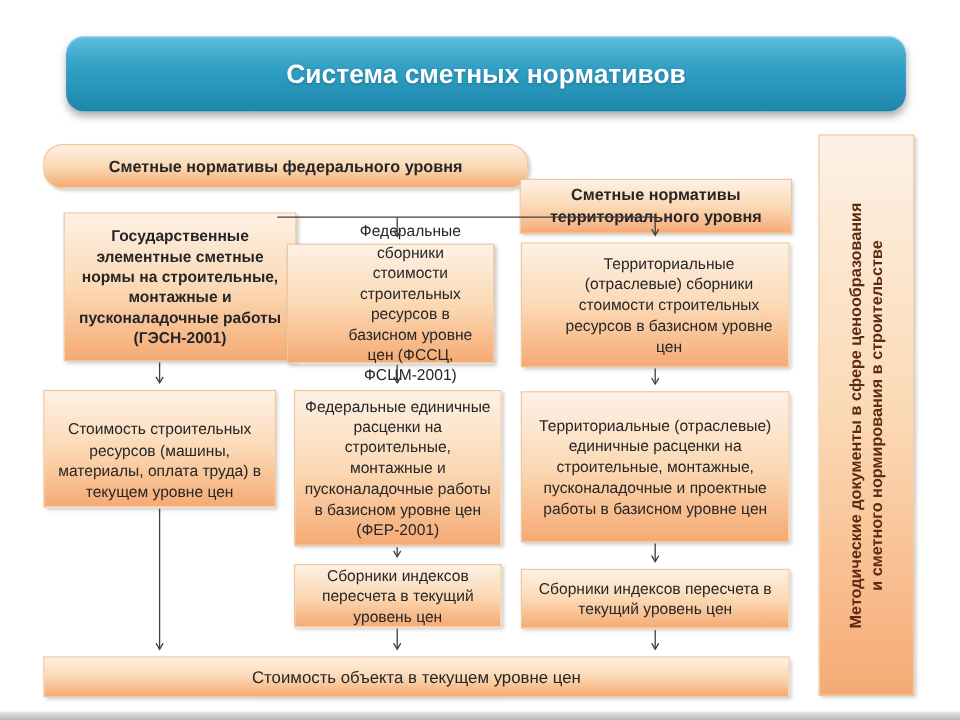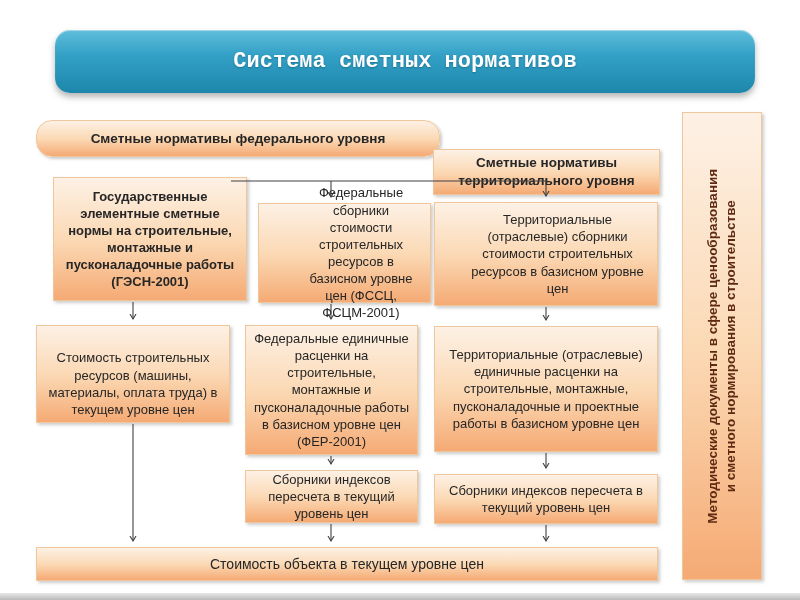--- a/index.html
+++ b/index.html
@@ -10,38 +10,37 @@
   .slide{position:absolute;inset:0;}
   
   .title-banner{
     position:absolute;left:55px;top:30px;width:700px;height:63px;
     border-radius:15px;
     background:linear-gradient(180deg,#5fbedb 0%,#33a0c6 40%,#1d87ab 100%);
     box-shadow:0 4px 6px rgba(110,110,110,0.5), inset 0 1px 1px rgba(255,255,255,0.45);
     display:flex;align-items:center;justify-content:center;
     color:#ffffff;font-size:22px;font-weight:bold;
     text-shadow:0 1px 2px rgba(0,60,80,0.4);
-    font-family:Liberation Mono, monospace;
   }
   
   .obox{
     position:absolute;box-sizing:border-box;
     background:linear-gradient(180deg,#fdf1e5 0%,#fbd8b3 52%,#f5aa74 100%);
     border:1px solid #f0c69c;
     box-shadow:2px 2px 3px rgba(130,130,130,0.4);
     display:flex;align-items:center;justify-content:center;
     text-align:center;color:#262626;font-size:13px;line-height:1.32;
     padding:4px 8px;
   }
   .obox.bold{font-weight:bold;font-size:13.5px;}
   .hdr-left   {left:36px; top:120px;width:404px;height:37px;border-radius:16px;}
   .hdr-right  {left:433px;top:113px;width:227px;height:46px;margin-top:36px;}
   .box-a1{left:53px; top:177px;width:194px;height:124px;font-weight:bold;}
   .box-a2{left:36px; top:325px;width:194px;height:98px;align-items:flex-end;}
-  .box-b1{left:258px;top:203px;width:173px;height:100px;padding-left:41px;}
+  .box-b1{left:239px;top:203px;width:173px;height:100px;padding-left:41px;}
   .box-b2{left:245px;top:325px;width:173px;height:130px;}
   .box-b3{left:245px;top:470px;width:173px;height:53px;}
   .box-c1{left:434px;top:202px;width:224px;height:104px;padding-left:31px;}
   .box-c2{left:434px;top:326px;width:224px;height:126px;}
   .box-c3{left:434px;top:474px;width:224px;height:50px;}
   .box-result{left:36px;top:547px;width:622px;height:34px;font-weight:normal;font-size:14px;}
   
   .sidebar{
     left:682px;top:112px;width:80px;height:468px;
     overflow:visible;

